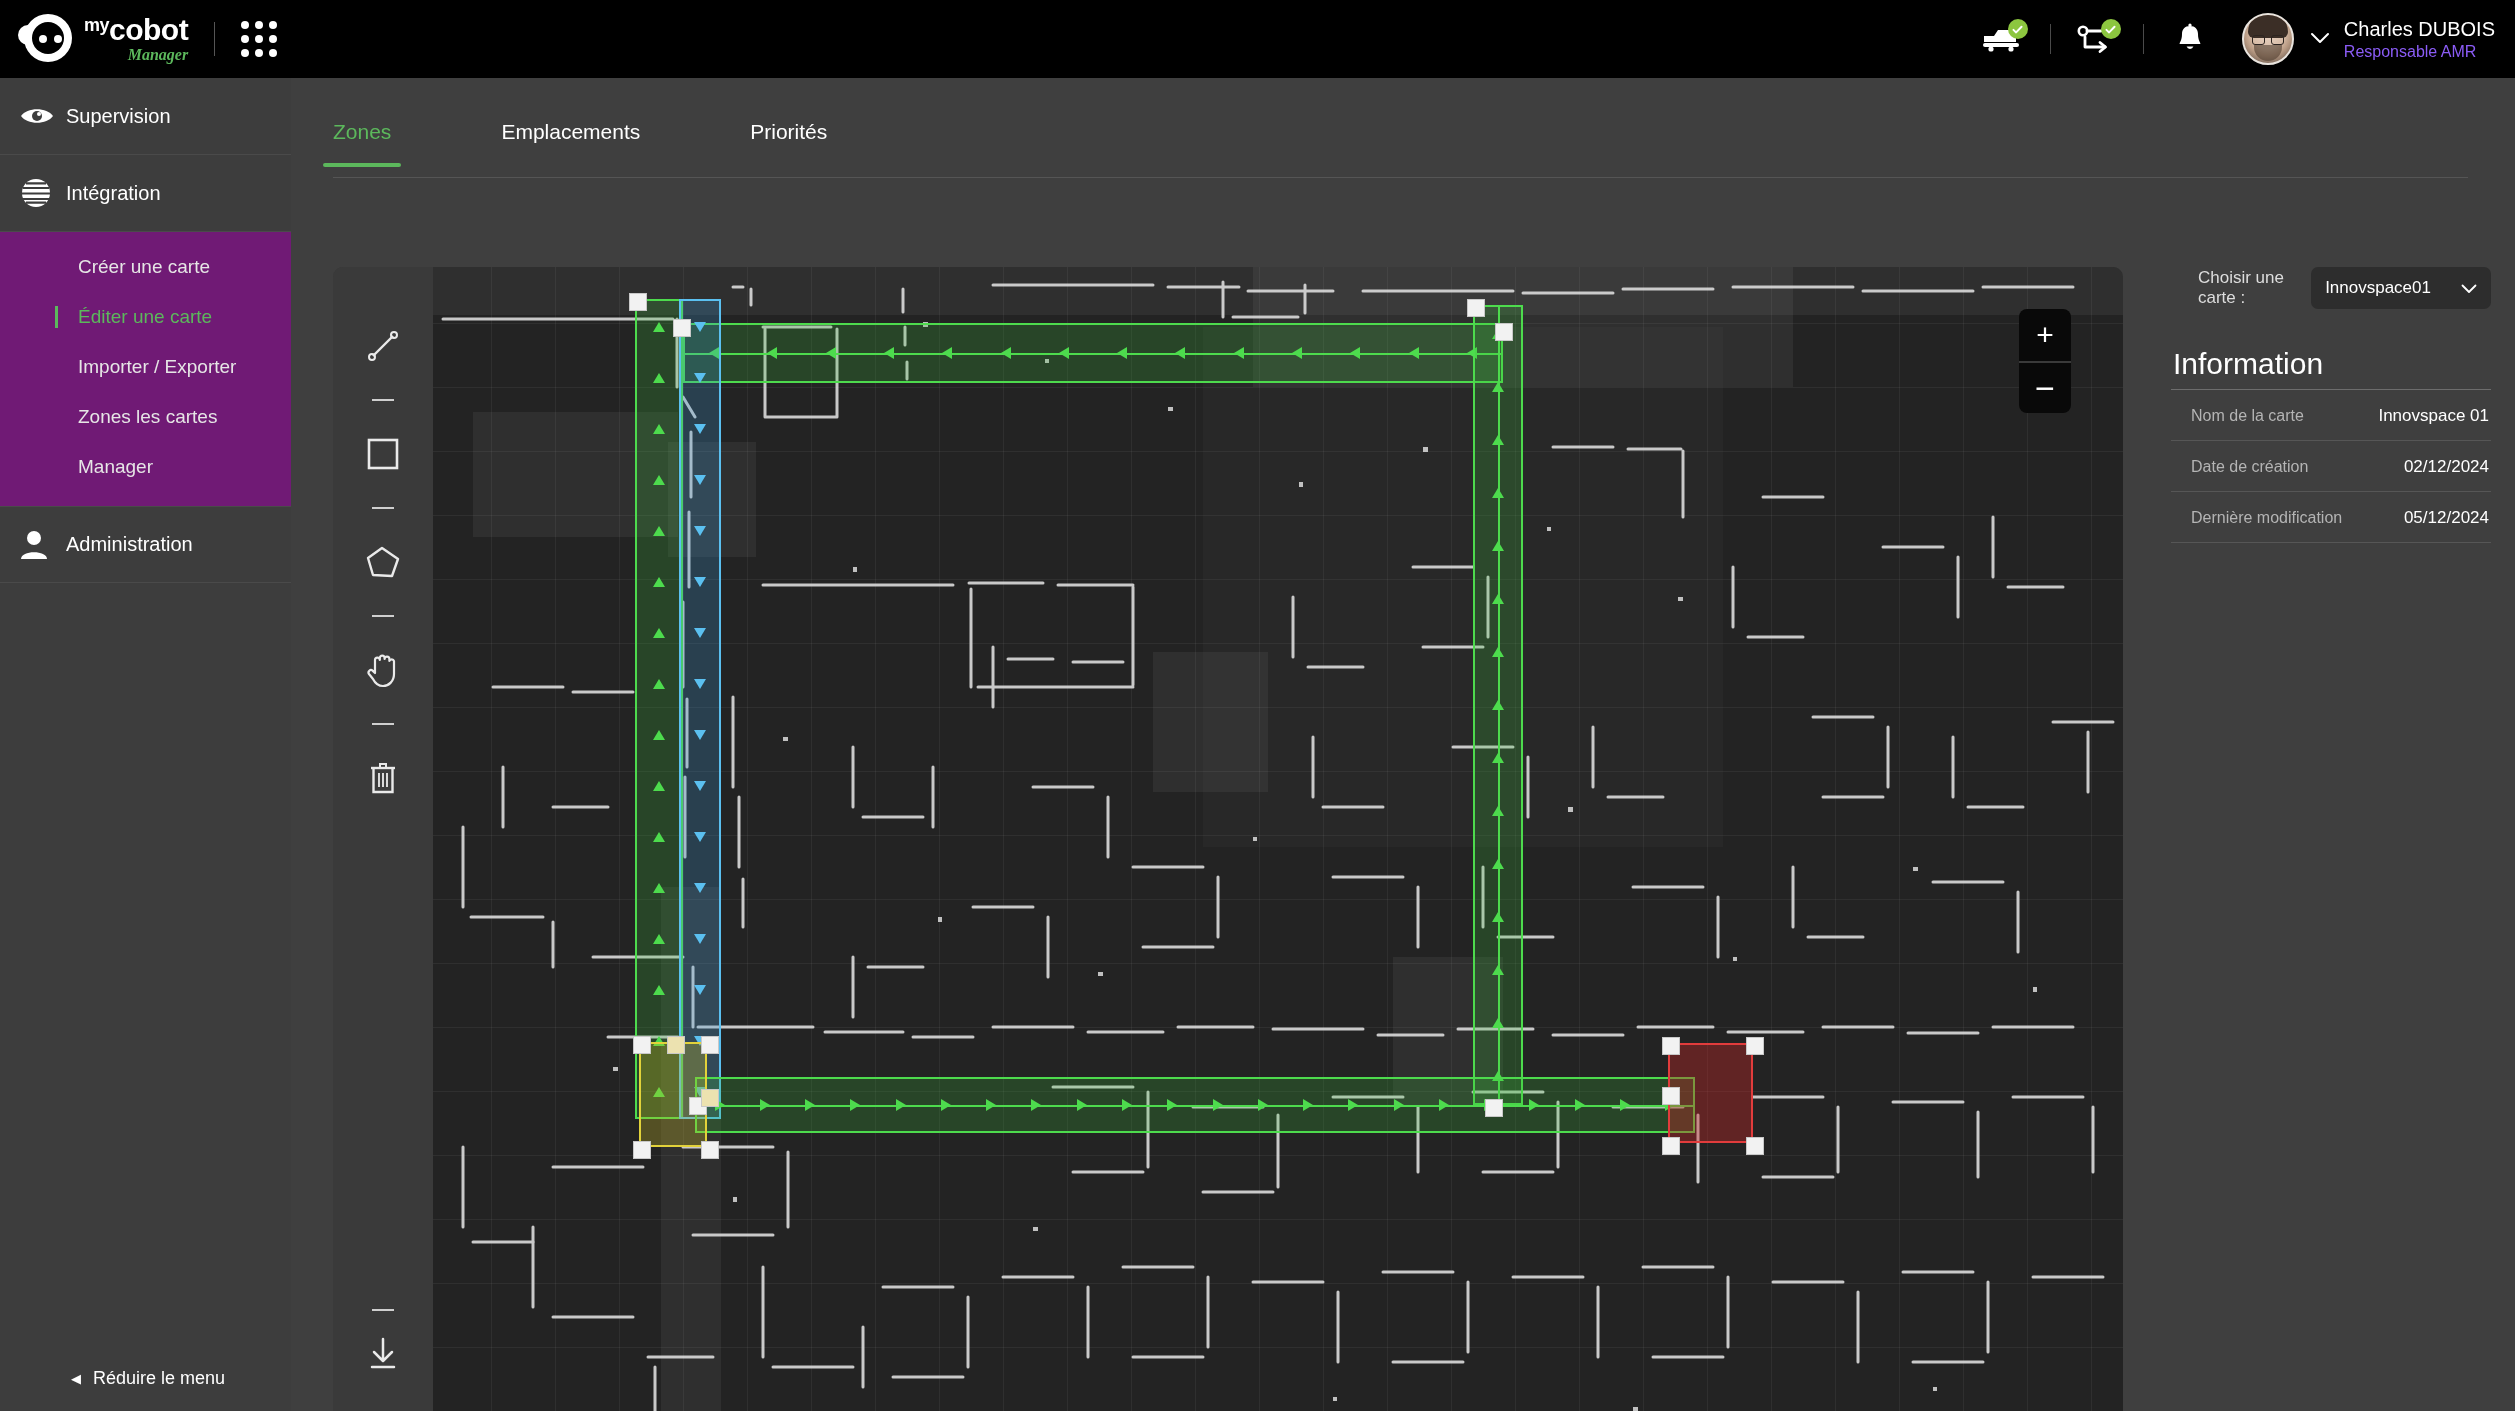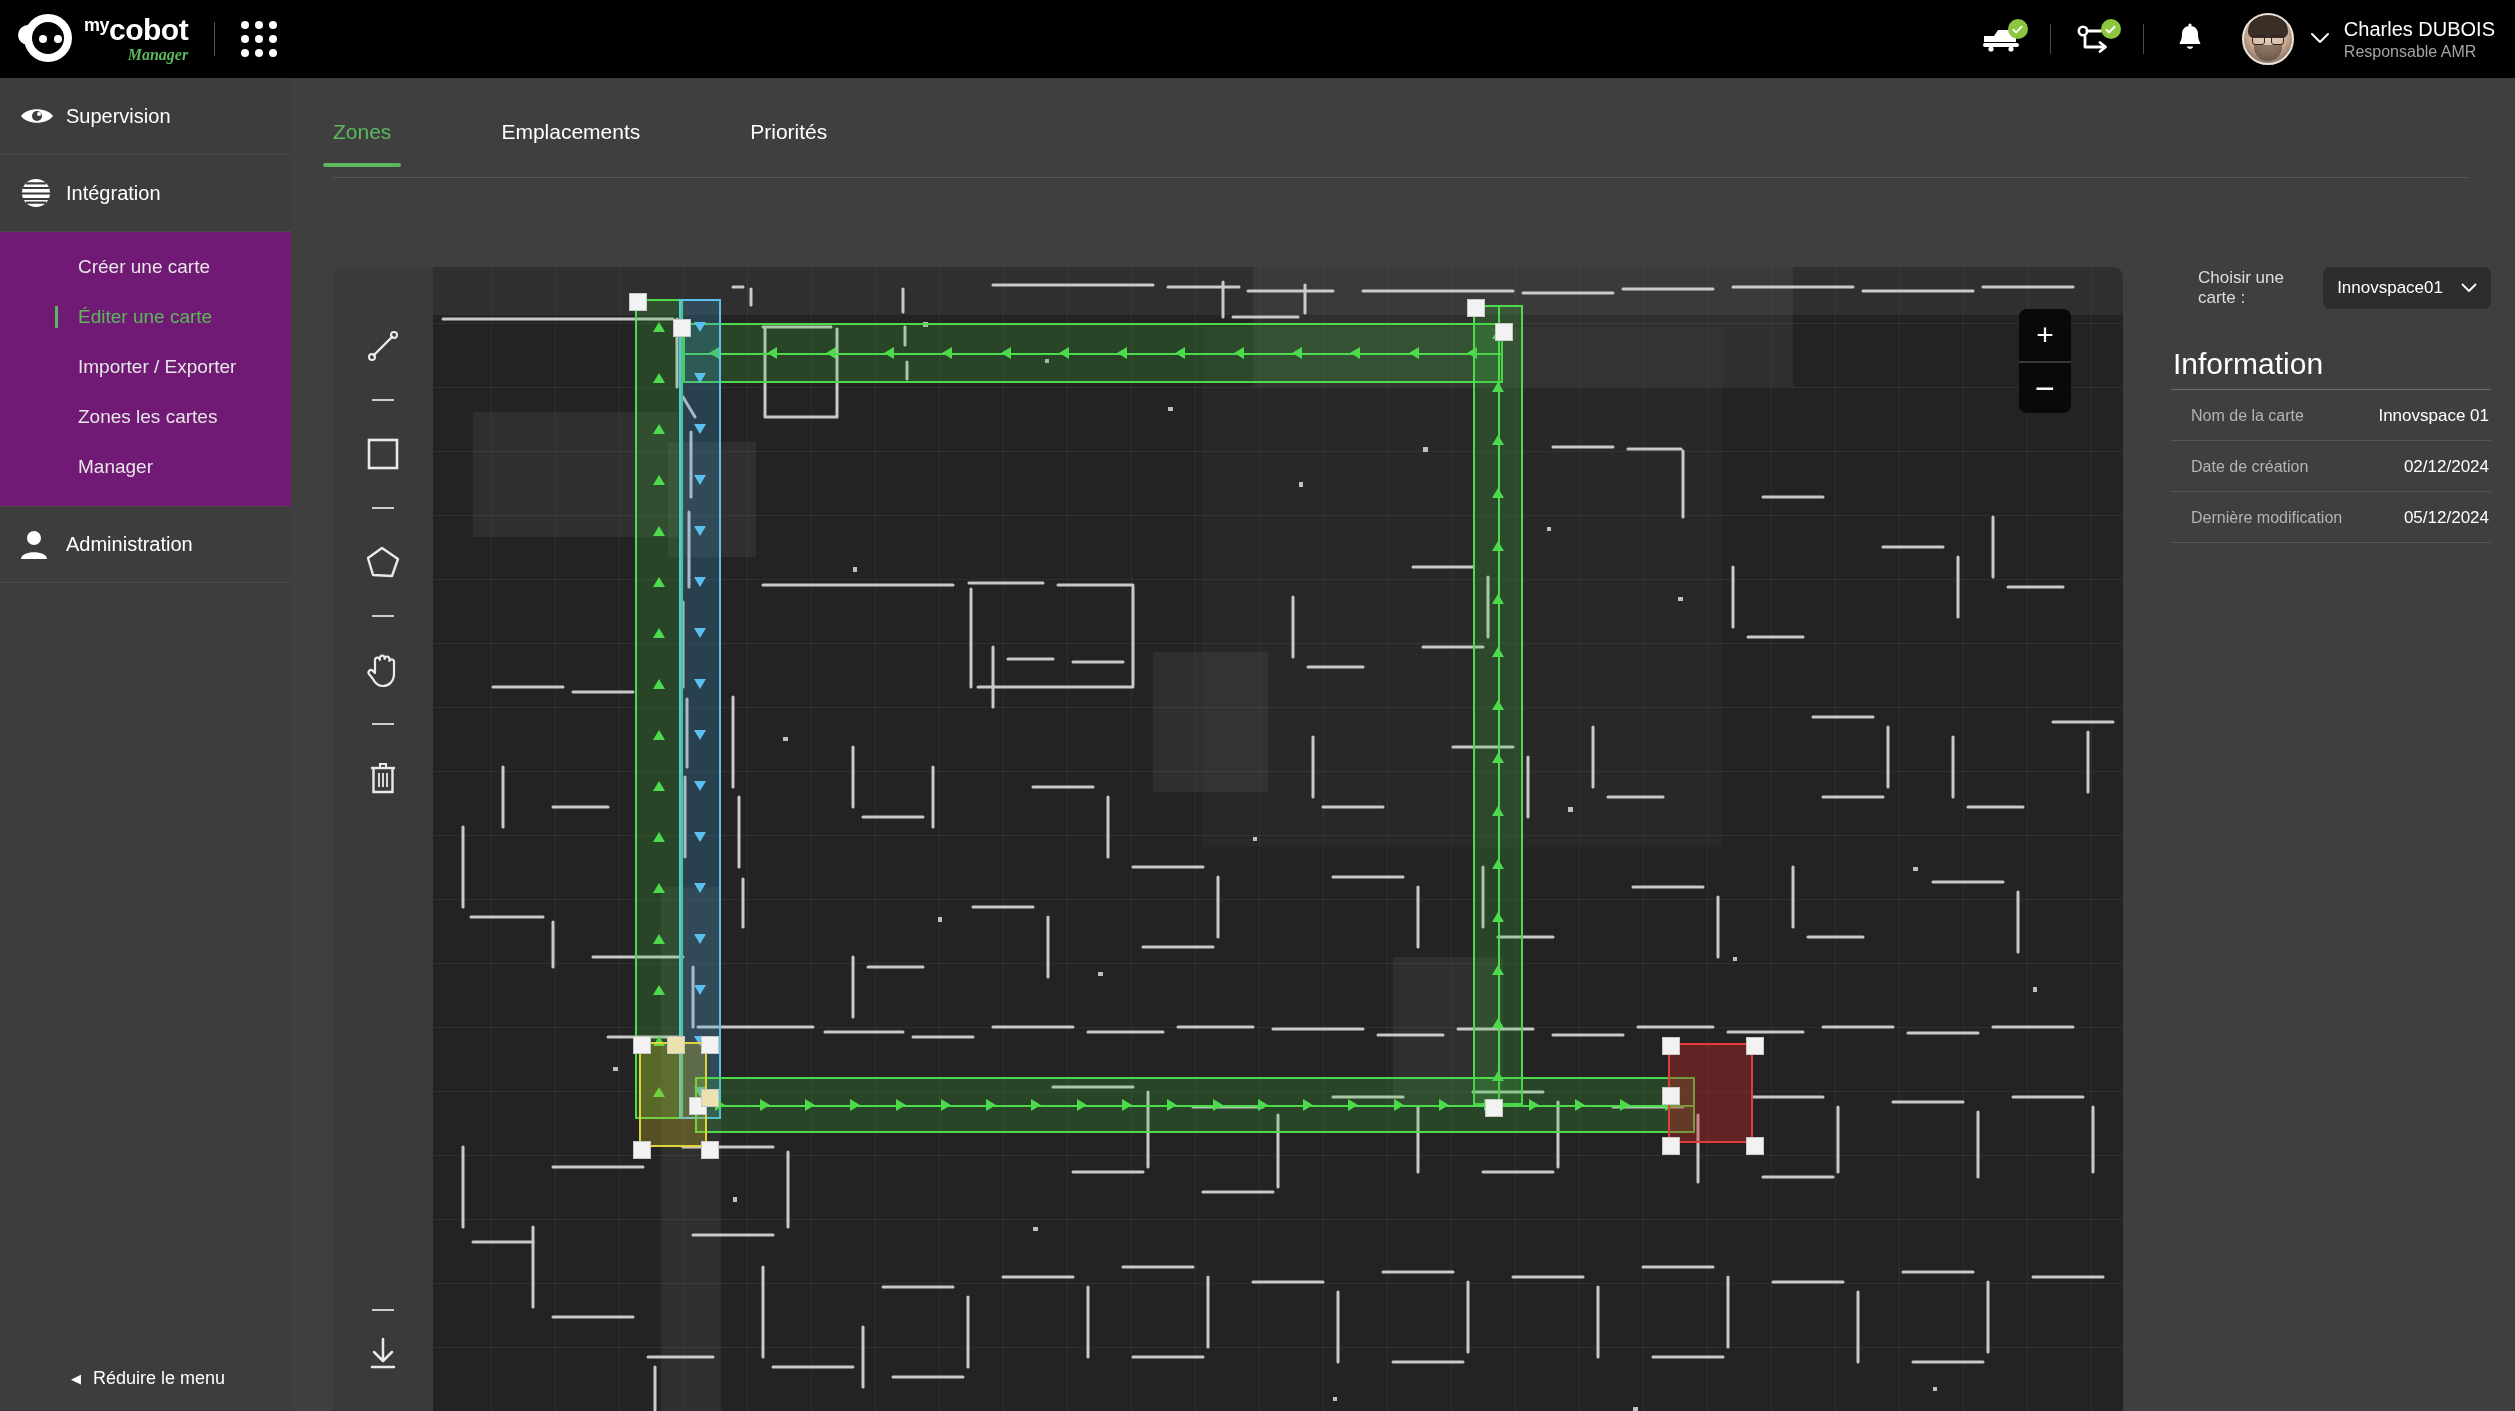--- a/index.html
+++ b/index.html
@@ -58,21 +58,21 @@
   .avatar .hair { position: absolute; left: 4px; top: -3px; width: 40px; height: 26px;
                   border-radius: 20px 20px 6px 6px; background: #3b2e26; }
   .avatar .glass { position: absolute; top: 20px; width: 13px; height: 10px;
                    border: 1.6px solid #2c2420; border-radius: 3px; }
   .avatar .glass.l { left: 8px; } .avatar .glass.r { right: 8px; }
   .avatar .beard { position: absolute; left: 10px; bottom: 2px; width: 28px; height: 16px;
                    border-radius: 0 0 14px 14px; background: rgba(70,52,40,.55); }
   .chev { margin-left: 16px; }
   .user-txt { margin-left: 14px; line-height: 1.25; }
   .user-txt .nm { color: #fff; font-size: 20px; }
-  .user-txt .ro { color: #a3a3a3; font-size: 16px; }
+  .user-txt .ro { color: #8b5cf6; font-size: 16px; }
 
   
   .sidebar { position: absolute; left: 0; top: 78px; width: 296px; height: 1333px; background: #3d3d3d; }
   .snav { display: flex; align-items: center; height: 77px; padding-left: 20px; color: #fff;
           font-size: 20px; border-bottom: 1px solid #4a4a4a; cursor: pointer; }
   .snav .ic { width: 46px; display: flex; align-items: center; justify-content: flex-start; }
   .subnav { background: #701a75; padding: 10px 0 14px 0; }
   .subitem { position: relative; height: 50px; display: flex; align-items: center;
              padding-left: 78px; color: #e6e6e6; font-size: 19px; cursor: pointer; }
   .subitem.active { color: #5cb85c; }
@@ -133,21 +133,21 @@
   .zoomctl { position: absolute; right: 52px; top: 42px; width: 52px; border-radius: 8px; overflow: hidden; }
   .zbtn { width: 52px; height: 52px; background: #090909; color: #fff; display: flex;
           align-items: center; justify-content: center; font-size: 30px; cursor: pointer; }
   .zbtn.minus { border-top: 2px solid #3a3a3a; font-size: 34px; }
 
   
   .infopanel { position: absolute; left: 1880px; top: 189px; width: 320px; }
   .choose { display: flex; align-items: center; justify-content: space-between; margin-left: 27px; }
   .choose .lbl { color: #ddd; font-size: 17px; }
   .dropdown { background: #2d2d2d; border-radius: 7px; padding: 11px 14px; display: flex;
-              align-items: center; gap: 18px; cursor: pointer; }
+              align-items: flex-end; gap: 30px; cursor: pointer; }
   .dropdown .val { color: #fff; font-size: 17px; }
   .info-title { color: #fff; font-size: 30px; margin: 38px 0 8px 2px; font-weight: 400; }
   .info-rule { height: 1px; background: #6d6d6d; }
   .irow { display: flex; justify-content: space-between; align-items: center;
           padding: 16px 2px 14px 2px; border-bottom: 1px solid #565656; }
   .irow .k { color: #b4b4b4; font-size: 16px; margin-left: 18px; }
   .irow .v { color: #fff; font-size: 17px; }
 </style>
 </head>
 <body>

